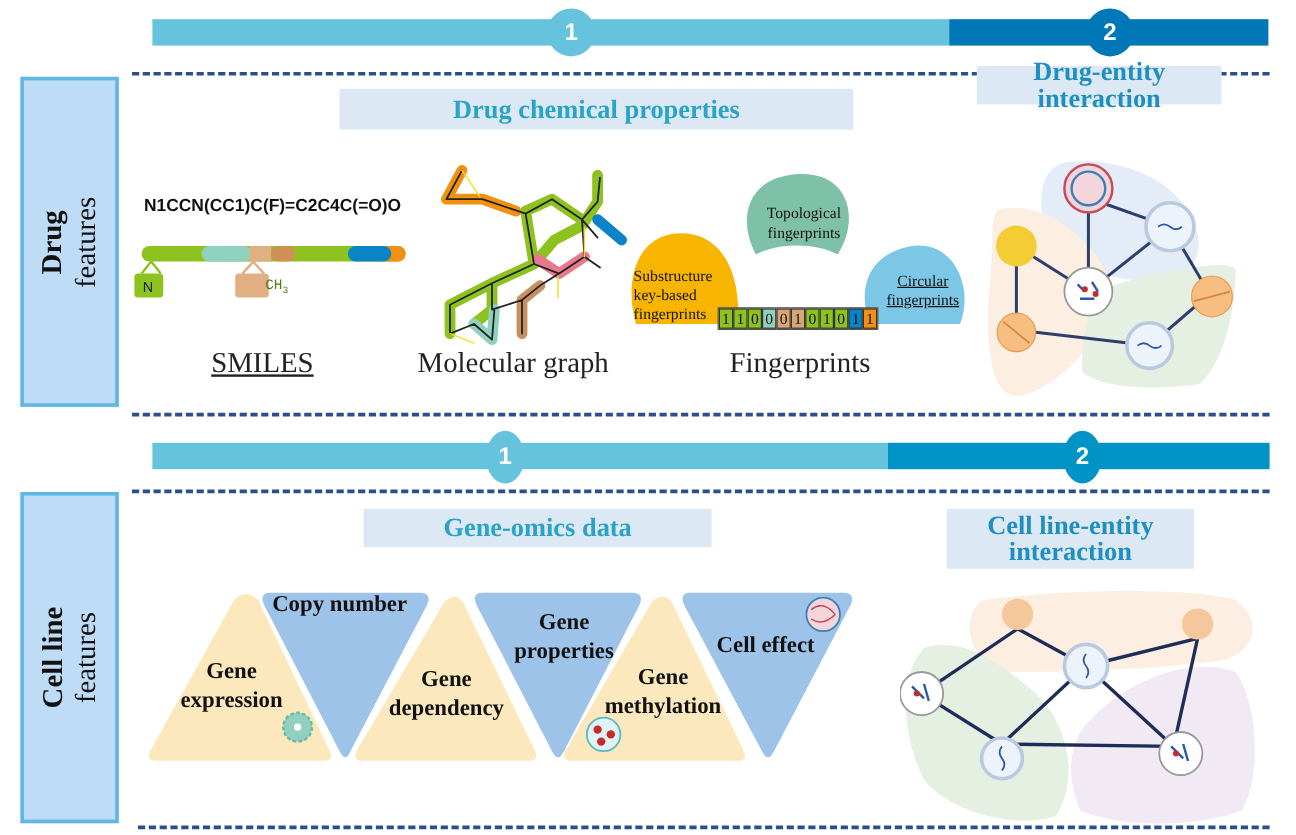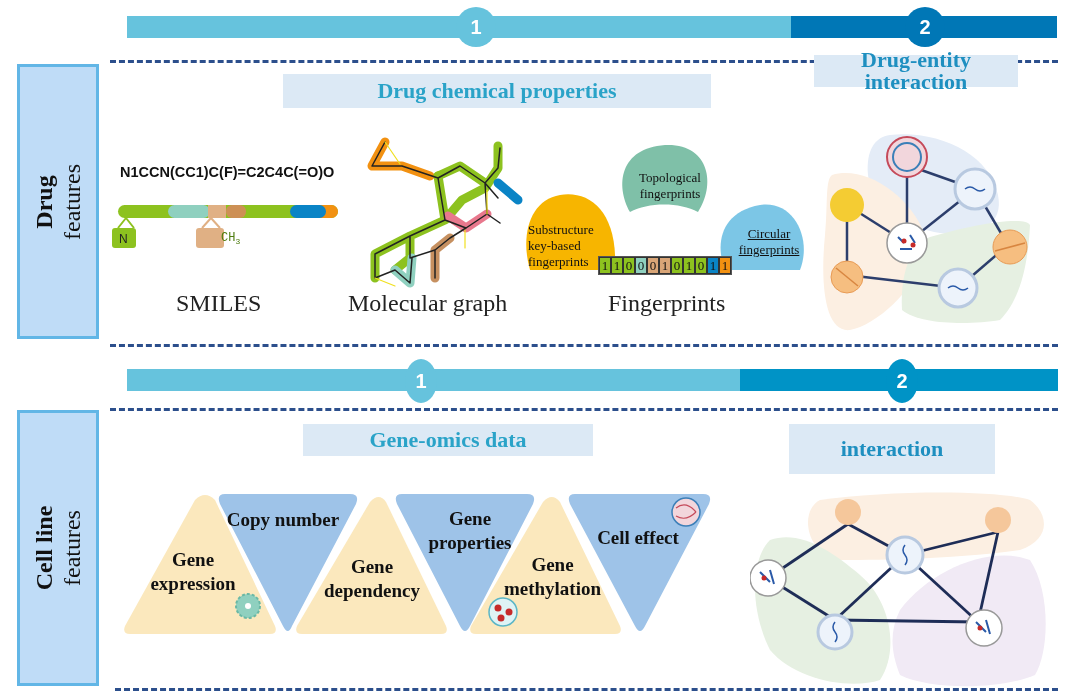--- a/index.html
+++ b/index.html
@@ -55,21 +55,21 @@
   <rect x="180" y="5" width="36" height="13" rx="6.5" fill="#0a84c6"></rect>
   <path d="M16 18 L8 28 M16 18 L24 28" stroke="#8dc21f" stroke-width="2" fill="none"></path>
   <rect x="2" y="28" width="24" height="20" rx="3" fill="#8dc21f"></rect>
   <path d="M101 18 L92 28 M101 18 L110 28" stroke="#e0b084" stroke-width="2" fill="none"></path>
   <rect x="86" y="28" width="28" height="20" rx="3" fill="#e0b084"></rect>
 </svg>
 <div class="abs" style="left:119px;top:232px;font-family:'Liberation Sans',sans-serif;font-size:12px;color:#222;">N</div>
 <div class="abs" style="left:199px;top:231px;font-family:Liberation Mono, monospace;font-size:12px;color:#4d7c0f;margin-left:22px;">
   <span>CH</span><sub style="font-size:8px;">3</sub>
 </div>
-<div class="caption" style="left:176px;top:290px;">SMILES</div>
+<div class="caption" style="left:176px;top:290px;text-decoration:underline;">SMILES</div>
 
 <svg class="abs" style="left:350px;top:128px;" width="180" height="170">
   <g stroke-linecap="round" stroke-linejoin="round" fill="none">
 
     <path d="M35 14 L22 38 L52 38 L80 48" stroke="#f29111" stroke-width="9"></path>
     <path d="M88 48 L95 92 L60 108 L60 130 M95 92 L112 72 L135 60 L148 40 L148 18 M60 108 L25 126 L25 150 M60 130 L45 142" stroke="#8dc21f" stroke-width="9"></path>
     <path d="M88 48 L110 38 L135 55" stroke="#8dc21f" stroke-width="9"></path>
     <path d="M98 88 L116 100 L137 86" stroke="#e8788d" stroke-width="9"></path>
     <path d="M148 55 L168 72" stroke="#0a84c6" stroke-width="9"></path>
     <path d="M85 122 L100 110 M85 122 L85 150" stroke="#c69060" stroke-width="9"></path>
@@ -157,20 +157,21 @@
   <div class="lbl">
     <div>Cell line</div>
     <div style="font-weight:normal;">features</div>
   </div>
 </div>
 
 <div class="hdr" style="left:303px;top:424px;width:290px;height:32px;">
   <span>Gene-omics data</span>
 </div>
 <div class="hdr" style="left:789px;top:424px;width:206px;height:50px;color:#1e8fc0;">
+  <span>Cell line-entity</span>
   <span>interaction</span>
 </div>
 
 <svg class="abs" style="left:120px;top:490px;" width="600" height="150">
   <path d="M75 10 Q85 0 95 10 L155 136 Q158 144 150 144 L10 144 Q2 144 5 136 Z" fill="#fbe8bd"></path>
   <path d="M105 4 L230 4 Q240 4 236 14 L172 136 Q168 146 163 136 L100 14 Q96 4 105 4 Z" fill="#9ec3e8"></path>
   <path d="M250 12 Q259 2 266 12 L326 136 Q329 144 321 144 L182 144 Q174 144 177 136 Z" fill="#fbe8bd"></path>
   <path d="M282 4 L407 4 Q417 4 413 14 L350 136 Q345 146 340 136 L277 14 Q273 4 282 4 Z" fill="#9ec3e8"></path>
   <path d="M423 12 Q432 2 440 12 L500 136 Q503 144 495 144 L356 144 Q348 144 351 136 Z" fill="#fbe8bd"></path>
   <path d="M455 4 L583 4 Q593 4 589 14 L525 136 Q520 146 515 136 L450 14 Q446 4 455 4 Z" fill="#9ec3e8"></path>
@@ -180,21 +181,21 @@
   <circle cx="378" cy="118" r="3.5" fill="#c62a2a"></circle>
   <circle cx="389" cy="122" r="3.5" fill="#c62a2a"></circle>
   <circle cx="381" cy="128" r="3.5" fill="#c62a2a"></circle>
   <circle cx="566" cy="22" r="14" fill="#f2d6dc" stroke="#3b7fb8" stroke-width="1.5"></circle>
   <path d="M556 18 q10 -8 20 4 M556 26 q10 6 20 -4" stroke="#c54a5a" stroke-width="1.2" fill="none"></path>
 </svg>
 <div class="tri-text" style="left:138px;top:548px;width:110px;">
   <div>Gene</div>
   <div>expression</div>
 </div>
-<div class="tri-text" style="left:218px;top:508px;width:130px;">
+<div class="tri-text" style="left:218px;top:492px;width:130px;">
   <div>Copy number</div>
 </div>
 <div class="tri-text" style="left:312px;top:555px;width:120px;">
   <div>Gene</div>
   <div>dependency</div>
 </div>
 <div class="tri-text" style="left:415px;top:507px;width:110px;">
   <div>Gene</div>
   <div>properties</div>
 </div>

